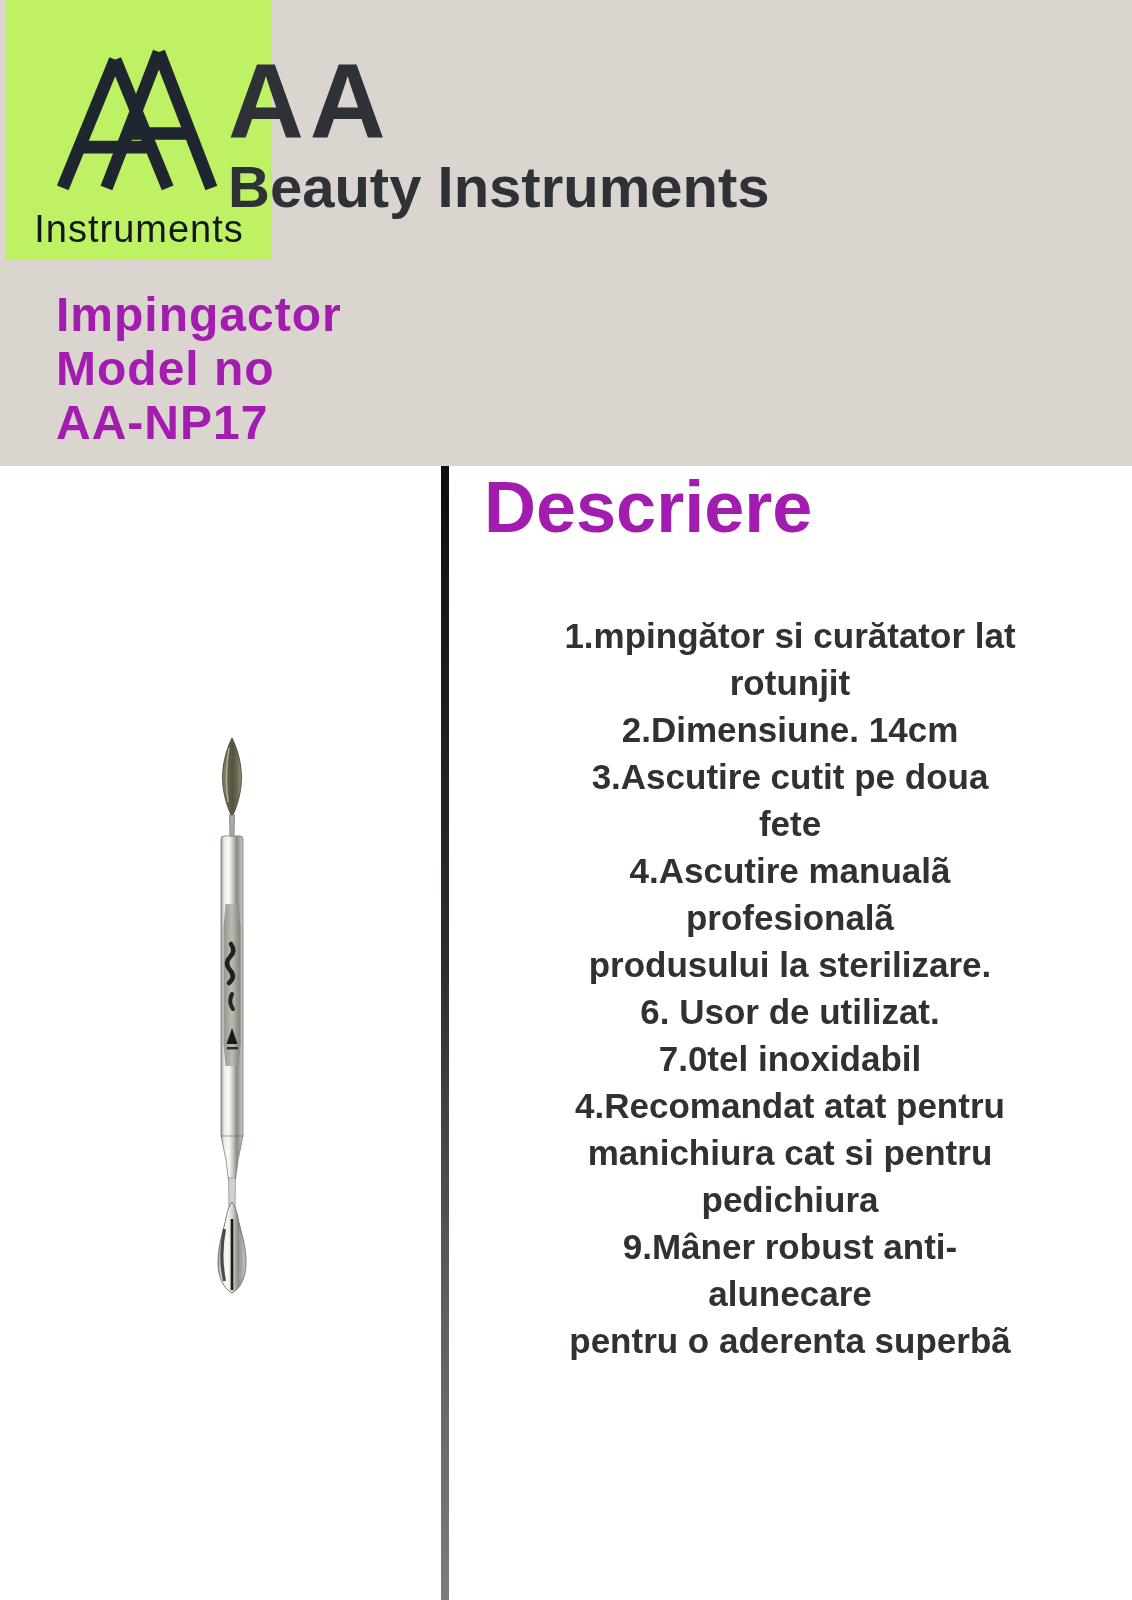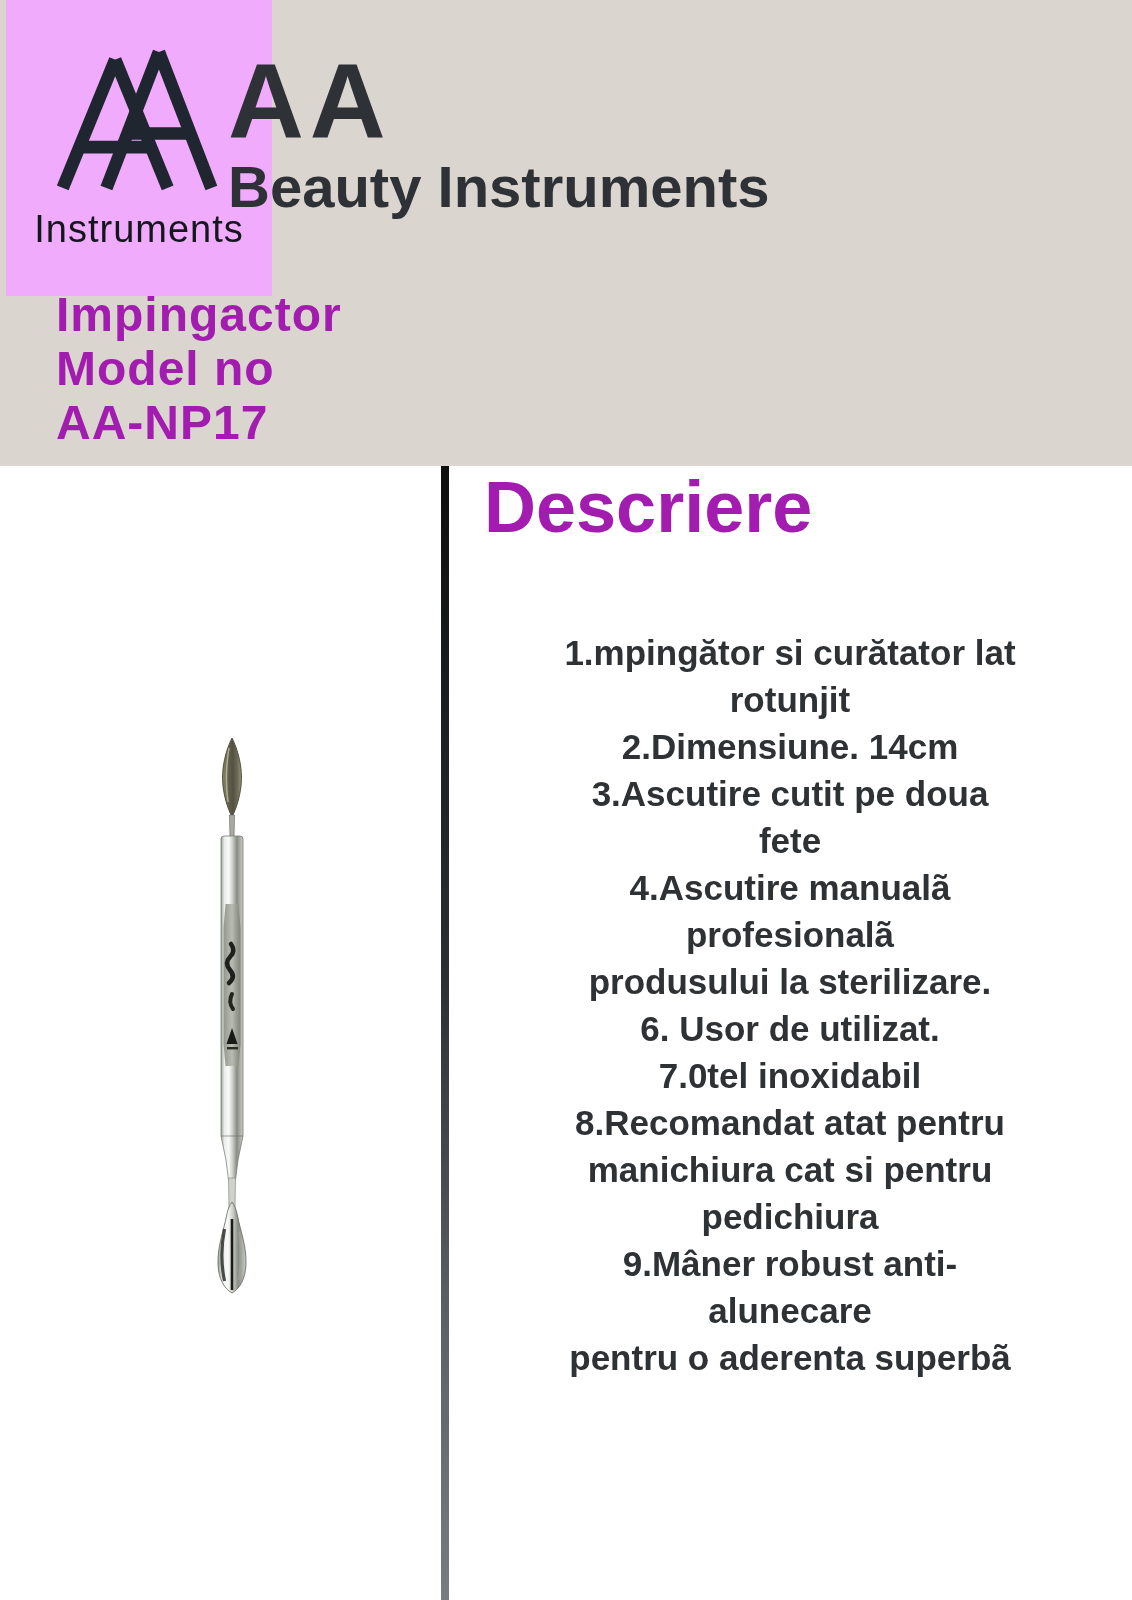--- a/index.html
+++ b/index.html
@@ -17,22 +17,22 @@
   
   .header {
     position: absolute;
     left: 0; top: 0;
     width: 1132px; height: 466px;
     background: #dbd5d0;
   }
   .logo-box {
     position: absolute;
     left: 6px; top: 0;
-    width: 266px; height: 296px;
-    background: #f0abfc;
+    width: 266px; height: 260px;
+    background: #bef264;
   }
   .logo-monogram {
     position: absolute;
     left: 48px; top: 42px;
     width: 170px; height: 152px;
   }
   .logo-label {
     position: absolute;
     left: 0; top: 208px;
     width: 266px;
@@ -86,21 +86,20 @@
     color: #a21caf;
   }
   .description-list {
     position: absolute;
     left: 458px; top: 612px;
     width: 664px;
     text-align: center;
     font-size: 35px;
     font-weight: bold;
     color: #2e3235;
-    margin-top: 17px;
   }
   .description-list .list-line { line-height: 47px; }
   .product-photo {
     position: absolute;
     left: 177px; top: 732px;
     width: 110px; height: 570px;
   }
 </style>
 </head>
 <body>
@@ -145,21 +144,21 @@
       <div class="list-line">1.mpingător si curătator lat</div>
       <div class="list-line">rotunjit</div>
       <div class="list-line">2.Dimensiune. 14cm</div>
       <div class="list-line">3.Ascutire cutit pe doua</div>
       <div class="list-line">fete</div>
       <div class="list-line">4.Ascutire manualã</div>
       <div class="list-line">profesionalã</div>
       <div class="list-line">produsului la sterilizare.</div>
       <div class="list-line">6. Usor de utilizat.</div>
       <div class="list-line">7.0tel inoxidabil</div>
-      <div class="list-line">8.Recomandat atat pentru</div>
+      <div class="list-line">4.Recomandat atat pentru</div>
       <div class="list-line">manichiura cat si pentru</div>
       <div class="list-line">pedichiura</div>
       <div class="list-line">9.Mâner robust anti-</div>
       <div class="list-line">alunecare</div>
       <div class="list-line">pentru o aderenta superbã</div>
     </div>
 
   <svg class="product-photo" viewBox="0 0 110 570" aria-hidden="true">
     <defs>
       <linearGradient id="gMetal" x1="0" y1="0" x2="1" y2="0">

